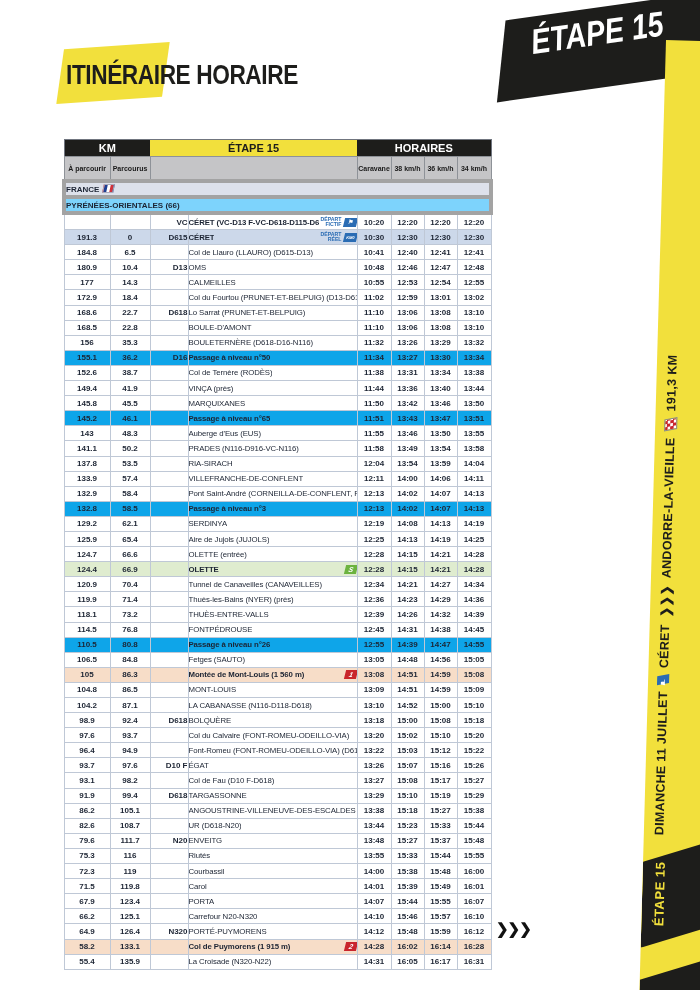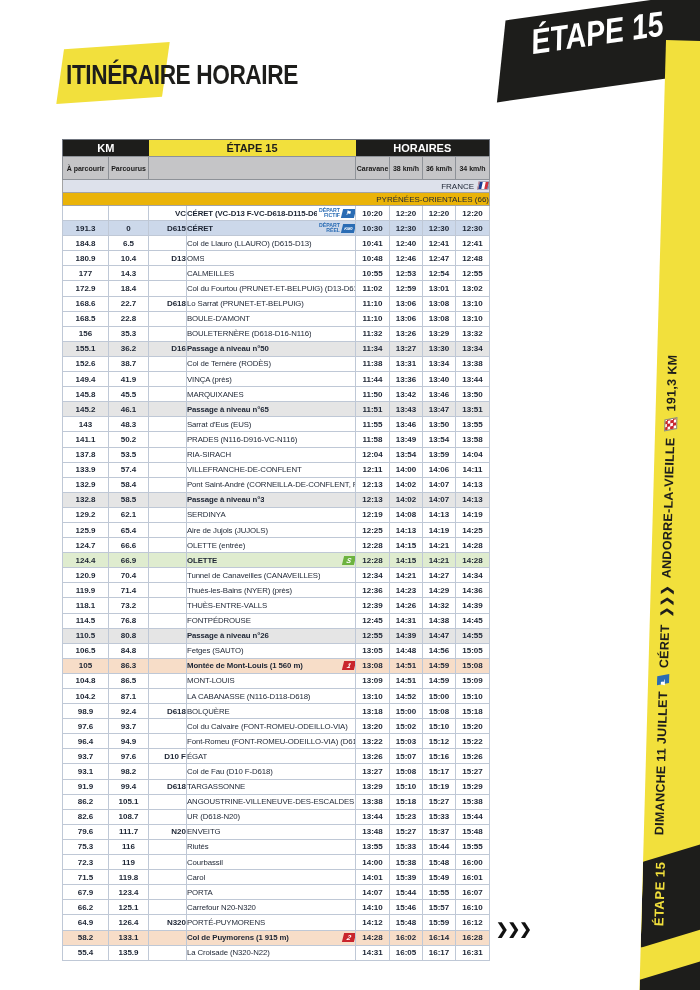--- a/index.html
+++ b/index.html
@@ -43,38 +43,38 @@
 
   
   table.roadbook{position:absolute;left:62px;top:139px;width:427px;
       border-collapse:collapse;table-layout:fixed;border:1px solid #70757f;}
   .roadbook th,.roadbook td{padding:0;margin:0;overflow:hidden;white-space:nowrap;}
   .h1{height:16px;font-size:11px;font-weight:900;text-align:center;}
   .h1-black{background:#1D1D1B;color:#ffffff;}
   .h1-yellow{background:#F2E03C;color:#1D1D1B;}
   .h2{height:22px;background:#C5C5C7;color:#1a1a1a;font-size:7px;font-weight:700;
       text-align:center;border:1px solid #8e9298;}
-  .region{height:12px;font-size:8px;font-weight:400;text-align:right;border:1px solid #a3a3a3;}
+  .region{height:12px;font-size:8px;font-weight:700;text-align:left;border:4px solid #a3a3a3;}
   .region-france{background:#DDE1EB;}
-  .region-dept{background:#eab308;}
+  .region-dept{background:#7dd3fc;}
   .fr-flag{display:inline-block;width:9px;height:7px;margin-left:4px;vertical-align:-1px;
       background:linear-gradient(90deg,#1c3e94 0 33%,#fff 33% 66%,#D0323C 66% 100%);
       transform:skewX(-12deg);border:0.5px solid #aab;}
   .t-data td{height:14.1px;border:1px solid #bfc8d6;font-size:8px;}
   .c-num{text-align:center;font-weight:700;}
   .c-road{text-align:right;font-weight:700;font-size:7.5px;}
   .c-loc{padding:0 3px 0 4px;}
   .c-loc .loc-wrap{display:flex;align-items:center;justify-content:space-between;gap:2px;}
   .c-loc .loc-text{font-size:7.8px;font-weight:500;letter-spacing:-0.1px;overflow:hidden;}
   .c-time{text-align:center;font-weight:600;font-size:8.2px;}
   tr.row-fictif td,tr.row-reel td,tr.row-pn td,tr.row-sprint td,tr.row-climb td,
   tr.row-fictif .loc-text,tr.row-reel .loc-text,tr.row-pn .loc-text,
   tr.row-sprint .loc-text,tr.row-climb .loc-text{font-weight:700;}
   tr.row-reel{background:#CCD8EA;}
-  tr.row-pn{background:#e5e5e5;padding-left:42px;}
+  tr.row-pn{background:#0ea5e9;padding-left:42px;}
   tr.row-sprint{background:#DFECCF;}
   tr.row-climb{background:#F7DDC8;}
 
   
   .depart-badge{display:flex;align-items:center;gap:2px;flex:0 0 auto;}
   .depart-lines{display:flex;flex-direction:column;align-items:flex-end;line-height:1;
       color:#2A6CB4;font-size:5.2px;font-weight:900;letter-spacing:0;}
   .depart-icon{display:inline-block;width:13px;height:9px;background:#2A6CB4;
       transform:skewX(-14deg);color:#fff;text-align:center;line-height:9px;flex:0 0 auto;}
   .depart-icon.flag{font-size:6px;}
@@ -343,21 +343,21 @@
           <td class="c-time">13:43</td>
           <td class="c-time">13:47</td>
           <td class="c-time">13:51</td>
         </tr>
         <tr>
           <td class="c-num">143</td>
           <td class="c-num">48.3</td>
           <td class="c-road"></td>
           <td class="c-loc">
             <span class="loc-wrap">
-              <span class="loc-text">Sarrat d'Eus (EUS)</span>
+              <span class="loc-text">Auberge d'Eus (EUS)</span>
             </span>
           </td>
           <td class="c-time">11:55</td>
           <td class="c-time">13:46</td>
           <td class="c-time">13:50</td>
           <td class="c-time">13:55</td>
         </tr>
         <tr>
           <td class="c-num">141.1</td>
           <td class="c-num">50.2</td>

